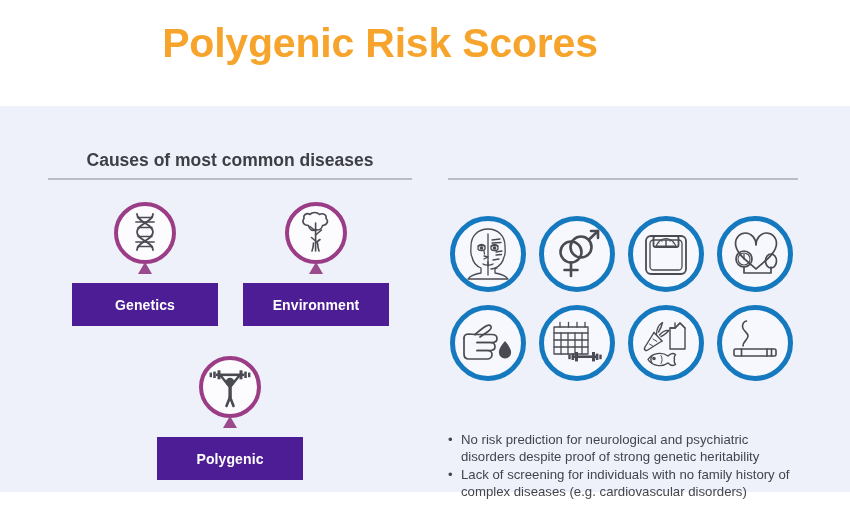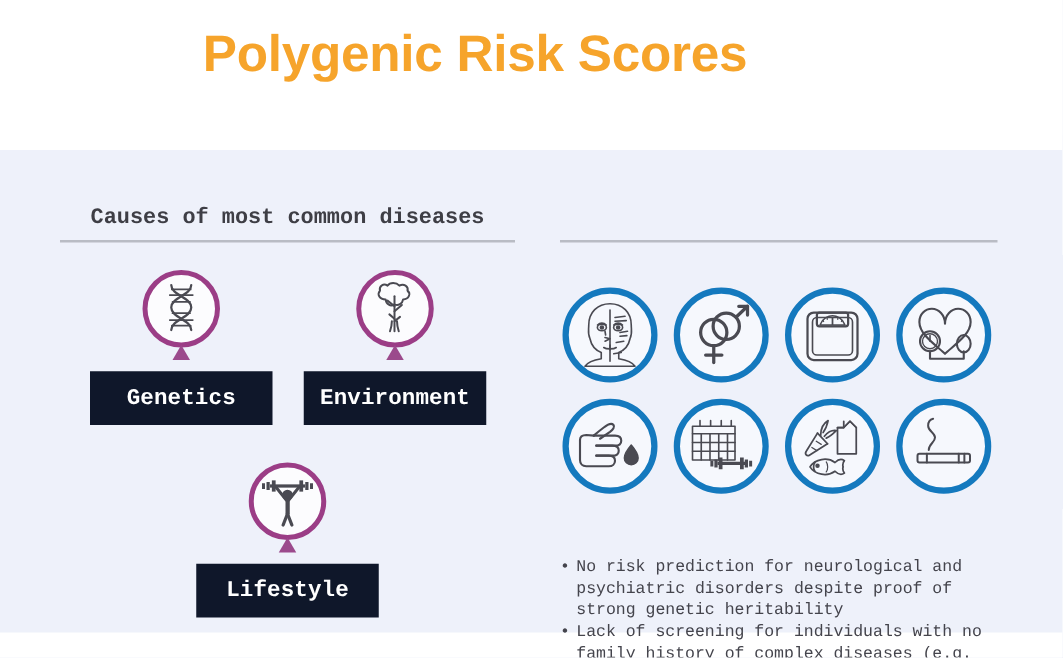--- a/index.html
+++ b/index.html
@@ -21,23 +21,22 @@
     position:absolute;left:0;top:20px;width:760px;
     text-align:center;
     font-size:41px;font-weight:bold;
     color:#F6A42B;
     letter-spacing:-0.2px;
     font-family:"Liberation Sans", sans-serif;
   }
 
   
   .body-panel{
-    position:absolute;left:0;top:120px;width:850px;height:386px;
+    position:absolute;left:0;top:106px;width:850px;height:386px;
     background:#EEF1FA;
-    font-family:Liberation Mono, monospace;
   }
 
   
   .sec-head{
     position:absolute;
     text-align:center;
     font-size:17.5px;
     font-weight:bold;
     color:#3E3E45;
   }
@@ -61,23 +60,23 @@
   }
   .stem{
     position:absolute;
     width:0;height:0;
     border-left:7px solid transparent;
     border-right:7px solid transparent;
     border-bottom:12px solid #9B4A8C;
   }
   .label-box{
     position:absolute;
-    background:#0f172a;
+    background:#4c1d95;
     color:#ffffff;
-    font-size:18px;
+    font-size:14px;
     font-weight:bold;
     display:flex;align-items:center;justify-content:center;
     height:43px;
     letter-spacing:0.1px;
   }
 
   
   .circle-blue{
     position:absolute;
     width:76px;height:76px;border-radius:50%;
@@ -181,21 +180,21 @@
               <rect x="6.2" y="5.6" width="2.6" height="6.4" fill="#4A4A52" stroke="none"></rect>
               <rect x="2.6" y="6.6" width="2.4" height="4.6" fill="#4A4A52" stroke="none"></rect>
               <rect x="32.5" y="4.3" width="3" height="9" fill="#4A4A52" stroke="none"></rect>
               <rect x="37.2" y="5.6" width="2.6" height="6.4" fill="#4A4A52" stroke="none"></rect>
               <rect x="41" y="6.6" width="2.4" height="4.6" fill="#4A4A52" stroke="none"></rect>
             </g>
           </svg>
         </span>
       </div>
       <div class="stem" style="left:223px;top:310px;"></div>
-      <div class="label-box" style="left:157px;top:331px;width:146px;">Lifestyle</div>
+      <div class="label-box" style="left:157px;top:331px;width:146px;">Polygenic</div>
     </div>
 
     <div class="sec-rule" id="rule-right"></div>
 
     <div class="circle-blue" style="left:450px;top:110px;">
       <span>
         <svg width="52" height="54" viewBox="0 0 52 54">
           <g fill="none" stroke="#4A4A52" stroke-width="1.3" stroke-linecap="round" stroke-linejoin="round">
             <path d="M26 2 C16 2 9 9 9 19 C9 23 8 26 10 30 C11 35 14 39 19 41 L19 46 C13 47 8 49 6 52 L46 52 C44 49 39 47 33 46 L33 41 C38 39 41 35 42 30 C44 26 43 23 43 19 C43 9 36 2 26 2 Z"></path>
             <path d="M26 7 L26 48"></path>

